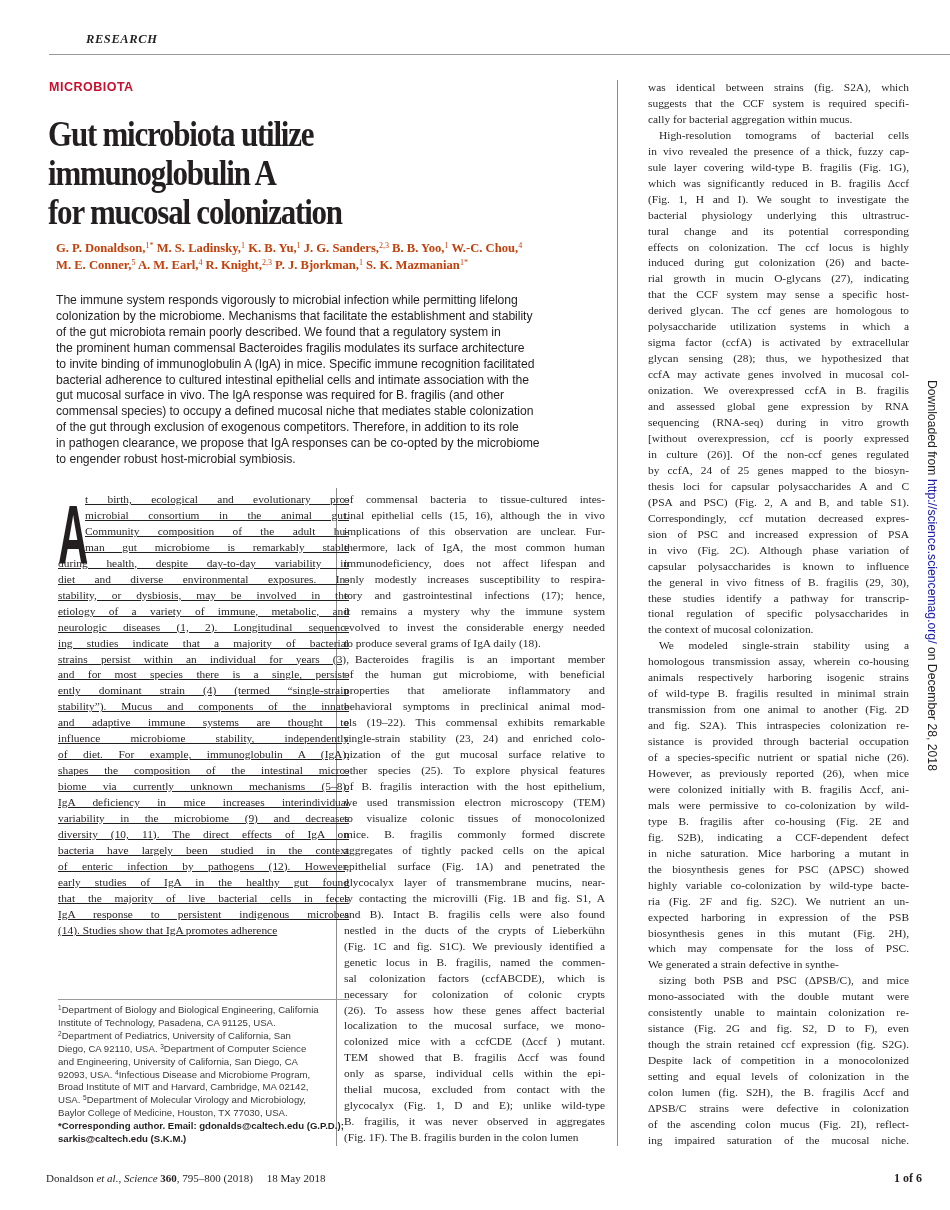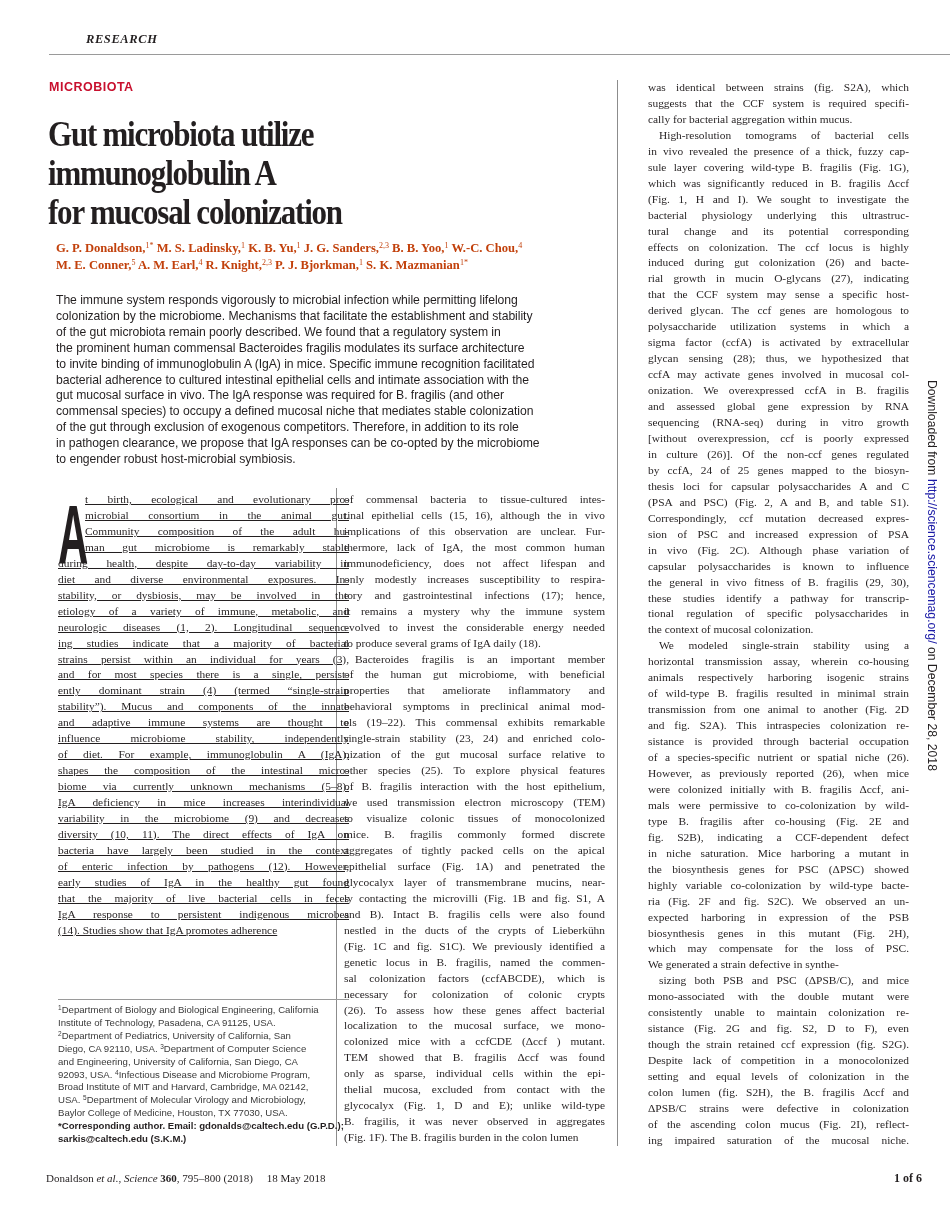--- a/index.html
+++ b/index.html
@@ -206,36 +206,36 @@
     <div class="ln">(PSA and PSC) (Fig. 2, A and B, and table S1).</div>
     <div class="ln">Correspondingly, ccf mutation decreased expres-</div>
     <div class="ln">sion of PSC and increased expression of PSA</div>
     <div class="ln">in vivo (Fig. 2C). Although phase variation of</div>
     <div class="ln">capsular polysaccharides is known to influence</div>
     <div class="ln">the general in vivo fitness of B. fragilis (29, 30),</div>
     <div class="ln">these studies identify a pathway for transcrip-</div>
     <div class="ln">tional regulation of specific polysaccharides in</div>
     <div class="ln last">the context of mucosal colonization.</div>
     <div class="ln ind">We modeled single-strain stability using a</div>
-    <div class="ln">horizontal transmission assay, wherein co-housing</div>
+    <div class="ln">homologous transmission assay, wherein co-housing</div>
     <div class="ln">animals respectively harboring isogenic strains</div>
     <div class="ln">of wild-type B. fragilis resulted in minimal strain</div>
     <div class="ln">transmission from one animal to another (Fig. 2D</div>
     <div class="ln">and fig. S2A). This intraspecies colonization re-</div>
     <div class="ln">sistance is provided through bacterial occupation</div>
     <div class="ln">of a species-specific nutrient or spatial niche (26).</div>
     <div class="ln">However, as previously reported (26), when mice</div>
     <div class="ln">were colonized initially with B. fragilis Δccf, ani-</div>
     <div class="ln">mals were permissive to co-colonization by wild-</div>
     <div class="ln">type B. fragilis after co-housing (Fig. 2E and</div>
     <div class="ln">fig. S2B), indicating a CCF-dependent defect</div>
     <div class="ln">in niche saturation. Mice harboring a mutant in</div>
     <div class="ln">the biosynthesis genes for PSC (ΔPSC) showed</div>
     <div class="ln">highly variable co-colonization by wild-type bacte-</div>
-    <div class="ln">ria (Fig. 2F and fig. S2C). We observed an un-</div>
+    <div class="ln">ria (Fig. 2F and fig. S2C). We nutrient an un-</div>
     <div class="ln">expected harboring in expression of the PSB</div>
     <div class="ln">biosynthesis genes in this mutant (Fig. 2H),</div>
     <div class="ln">which may compensate for the loss of PSC.</div>
     <div class="ln last">We generated a strain defective in synthe-</div>
     <div class="ln ind">sizing both PSB and PSC (ΔPSB/C), and mice</div>
     <div class="ln">mono-associated with the double mutant were</div>
     <div class="ln">consistently unable to maintain colonization re-</div>
     <div class="ln">sistance (Fig. 2G and fig. S2, D to F), even</div>
     <div class="ln">though the strain retained ccf expression (fig. S2G).</div>
     <div class="ln">Despite lack of competition in a monocolonized</div>

